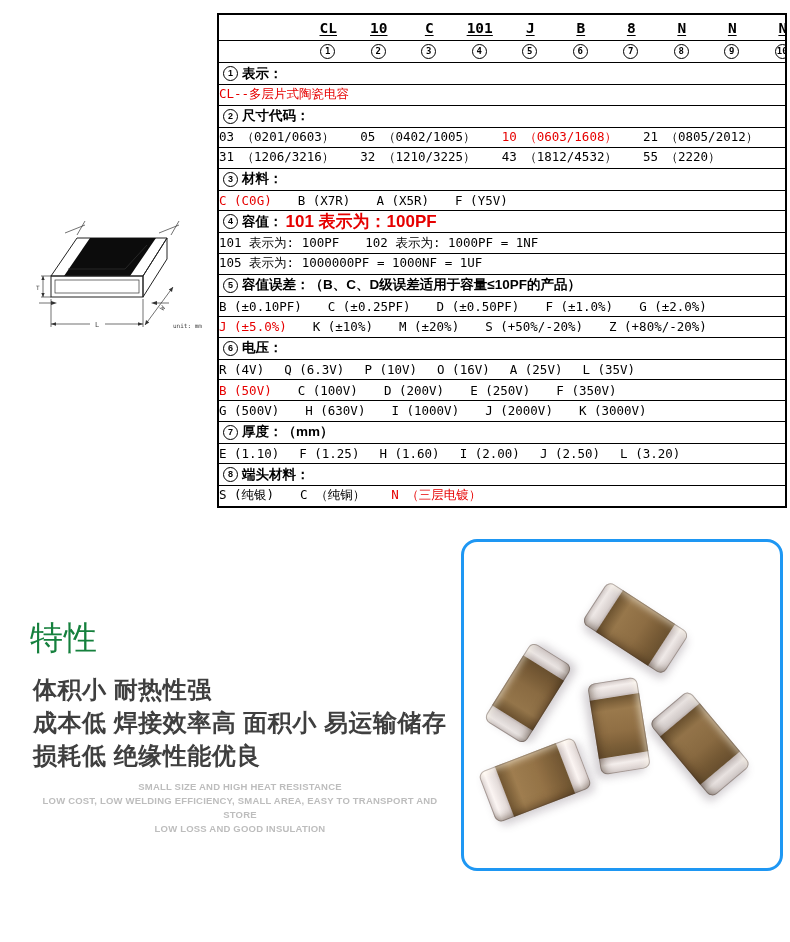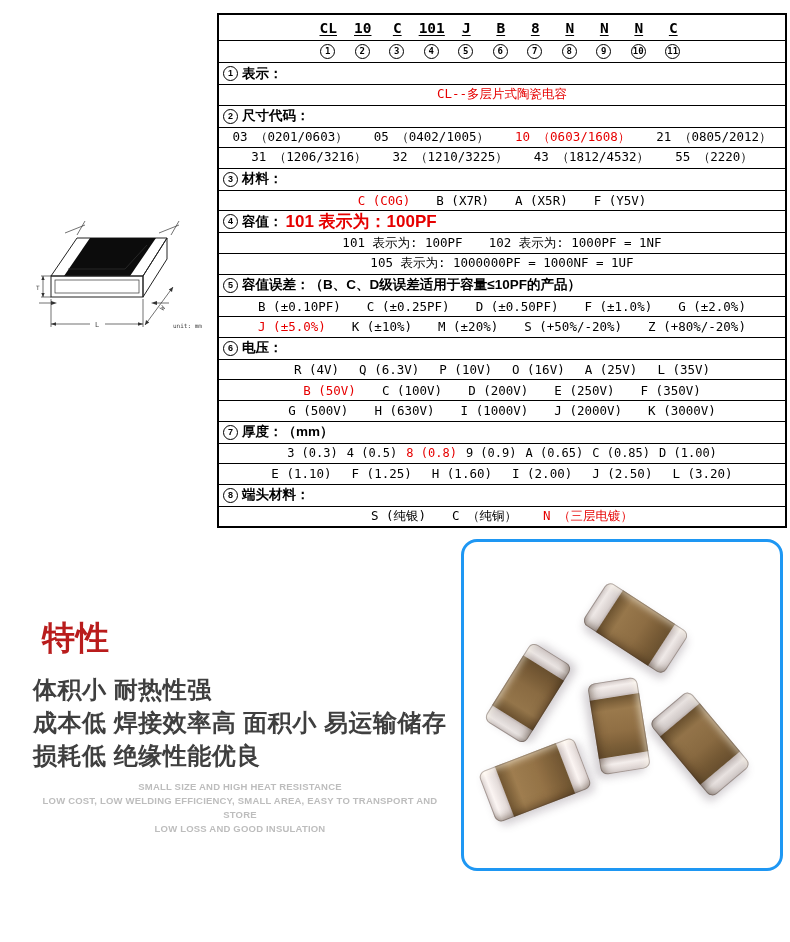--- a/index.html
+++ b/index.html
@@ -3,40 +3,40 @@
 <meta charset="utf-8">
 <style>
   html,body{margin:0;padding:0;background:#fff;}
   body{width:790px;height:942px;font-family:"Liberation Sans",sans-serif;}
   .page{position:relative;width:790px;height:942px;overflow:hidden;background:#fff;}
 
   
   .spec-table{position:absolute;left:217px;top:13px;width:566px;border:2px solid #000;background:#fff;}
   .trow{display:flex;align-items:center;border-top:1px solid #000;
         font-family:"DejaVu Sans Mono","DejaVu Sans",monospace;font-size:12.5px;color:#000;
-        white-space:nowrap;overflow:hidden;}
+        white-space:nowrap;overflow:hidden;gap:16px;}
   .trow:first-child{border-top:none;}
-  .trow.center{justify-content:center;gap:26px;height:19.6px;}
+  .trow.center{gap:26px;height:19.6px;}
   .trow.center.snug{gap:20px;}
   .trow.center.tight{gap:9px;font-size:12px;}
   .trow.label{justify-content:flex-start;gap:7px;padding-left:4px;height:21px;
               font-weight:bold;font-size:13.5px;font-family:"Liberation Sans",sans-serif;}
   .red{color:#e60000;}
   .label .red{font-size:17px;}
   .circle-num{display:inline-flex;flex:0 0 auto;width:13px;height:13px;border:1.2px solid #000;
               border-radius:50%;align-items:center;justify-content:center;
               font-size:9px;font-weight:bold;line-height:1;margin-right:1px;background:#fff;}
   .code-letters{height:25px;padding-left:92px;font-weight:bold;font-size:14.5px;}
   .code-indices{height:21px;padding-left:92px;}
   .code-col{flex:0 0 34.5px;text-align:center;display:flex;justify-content:center;}
   .code-letter{text-decoration:underline;text-underline-offset:2px;}
 
   
   .features{position:absolute;left:30px;top:616px;width:420px;}
-  .features-title{color:#b91c1c;font-size:33px;font-weight:700;margin:0 0 14px 12px;letter-spacing:1px;}
+  .features-title{color:#15803d;font-size:33px;font-weight:400;margin:0 0 14px 0;letter-spacing:1px;}
   .zh-line{font-size:24px;font-weight:700;color:#3f3f3f;margin:3px;line-height:30px;letter-spacing:0.5px;}
   .en-block{margin-top:9px;text-align:center;}
   .en-line{font-size:9.5px;color:#bdbdbd;margin:0;line-height:14px;letter-spacing:0.2px;font-weight:600;}
 
   
   .photo-frame{position:absolute;left:461px;top:539px;width:316px;height:326px;
                border:3px solid #1e97f3;border-radius:16px;background:#fff;}
   .cap{position:absolute;border-radius:7px;
        background:linear-gradient(to right,
          #cfc6c4 0%, #efe9e7 6%, #d8d0ce 15%, #c4bab8 17.5%,
@@ -264,29 +264,20 @@
         <span>G (500V)</span>
         <span>H (630V)</span>
         <span>I (1000V)</span>
         <span>J (2000V)</span>
         <span>K (3000V)</span>
       </div>
       <div class="trow label" style="gap: 3px;">
         <span class="circle-num">7</span>
         <span>厚度：（mm）</span>
       </div>
-      <div class="trow center tight">
-        <span>3 (0.3)</span>
-        <span>4 (0.5)</span>
-        <span class="red">8 (0.8)</span>
-        <span>9 (0.9)</span>
-        <span>A (0.65)</span>
-        <span>C (0.85)</span>
-        <span>D (1.00)</span>
-      </div>
       <div class="trow center snug">
         <span>E (1.10)</span>
         <span>F (1.25)</span>
         <span>H (1.60)</span>
         <span>I (2.00)</span>
         <span>J (2.50)</span>
         <span>L (3.20)</span>
       </div>
       <div class="trow label" style="gap: 3px;">
         <span class="circle-num">8</span>

